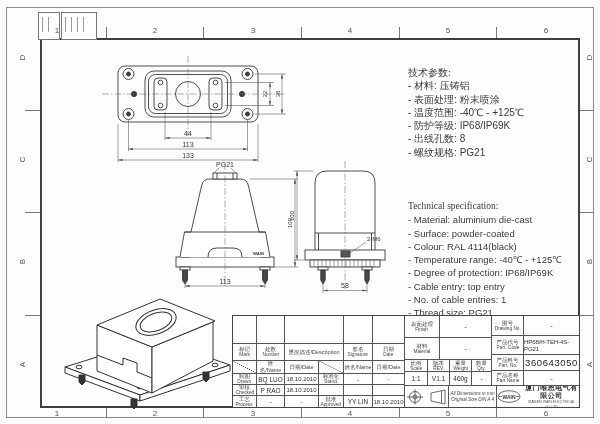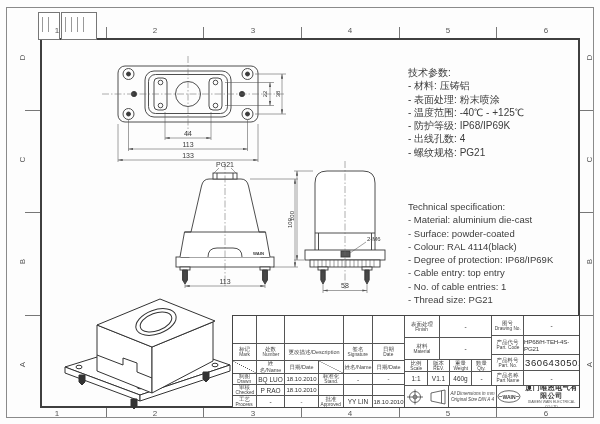--- a/index.html
+++ b/index.html
@@ -9,21 +9,21 @@
   #outer-border{position:absolute;left:6px;top:7px;width:586px;height:409px;border:1px solid #8a8a8a;}
   #inner-frame{position:absolute;left:40px;top:38px;width:540px;height:370px;border:2px solid #3f3f3f;box-sizing:border-box;}
   .tickv{position:absolute;width:1px;background:#777;}
   .tickh{position:absolute;height:1px;background:#777;}
   .zone{position:absolute;width:14px;text-align:center;font-size:8px;color:#555;}
   .zoneL{position:absolute;width:12px;text-align:center;font-size:8px;color:#555;transform:rotate(-90deg);}
   .fold{position:absolute;border:1px solid #777;background:#fff;}
   .fold .bar{display:inline-block;width:1px;height:15px;background:#9a9a9a;margin:4px 2.5px 0 2.5px;}
   
   .spec{position:absolute;left:408px;width:178px;font-size:10px;line-height:13.3px;color:#3c3c3c;}
-  .spec .t{margin-bottom:0px;}
+  .spec .t{margin-bottom:0px;font-family:Liberation Serif, serif;}
   
   #tb{position:absolute;left:232px;top:315px;width:348px;height:93px;border:1px solid #444;box-sizing:border-box;background:#fff;}
   .cell{position:absolute;border-right:1px solid #555;border-bottom:1px solid #555;box-sizing:border-box;
         display:flex;align-items:center;justify-content:center;overflow:hidden;}
   .cell.nr{border-right:none;}
   .cell.nb{border-bottom:none;}
   .lab{flex-direction:column;line-height:1.1;text-align:center;}
   .lab .cn{font-size:5.5px;color:#444;}
   .lab .en{font-size:5px;color:#444;transform:scale(.95);}
   .one{font-size:5.5px;color:#444;text-align:center;}
@@ -241,28 +241,29 @@
       <path d="M52,80 L78,90 L78,83 L92,88 L92,97 L107,103" fill="none"></path>
     </g>
   </svg>
 
   <div class="spec" style="top:66px">
     <div class="t">技术参数:</div>
     <div>- 材料: 压铸铝</div>
     <div>- 表面处理: 粉末喷涂</div>
     <div>- 温度范围: -40℃ - +125℃</div>
     <div>- 防护等级: IP68/IP69K</div>
-    <div>- 出线孔数: 4</div>
+    <div>- 出线孔数: 8</div>
     <div>- 螺纹规格: PG21</div>
   </div>
   <div class="spec" style="top:200px;font-size:9.5px">
     <div class="t">Technical specification:</div>
     <div>- Material: aluminium die-cast</div>
     <div>- Surface: powder-coated</div>
     <div>- Colour: RAL 4114(black)</div>
+    <div>- Temperature range: -40℃ - +125℃</div>
     <div>- Degree of protection: IP68/IP69K</div>
     <div>- Cable entry: top entry</div>
     <div>- No. of cable entries: 1</div>
     <div>- Thread size: PG21</div>
   </div>
 
   <div id="tb">
 
     <div class="cell" style="left:0;top:0;width:24px;height:28px"></div>
     <div class="cell" style="left:24px;top:0;width:28px;height:28px"></div>

